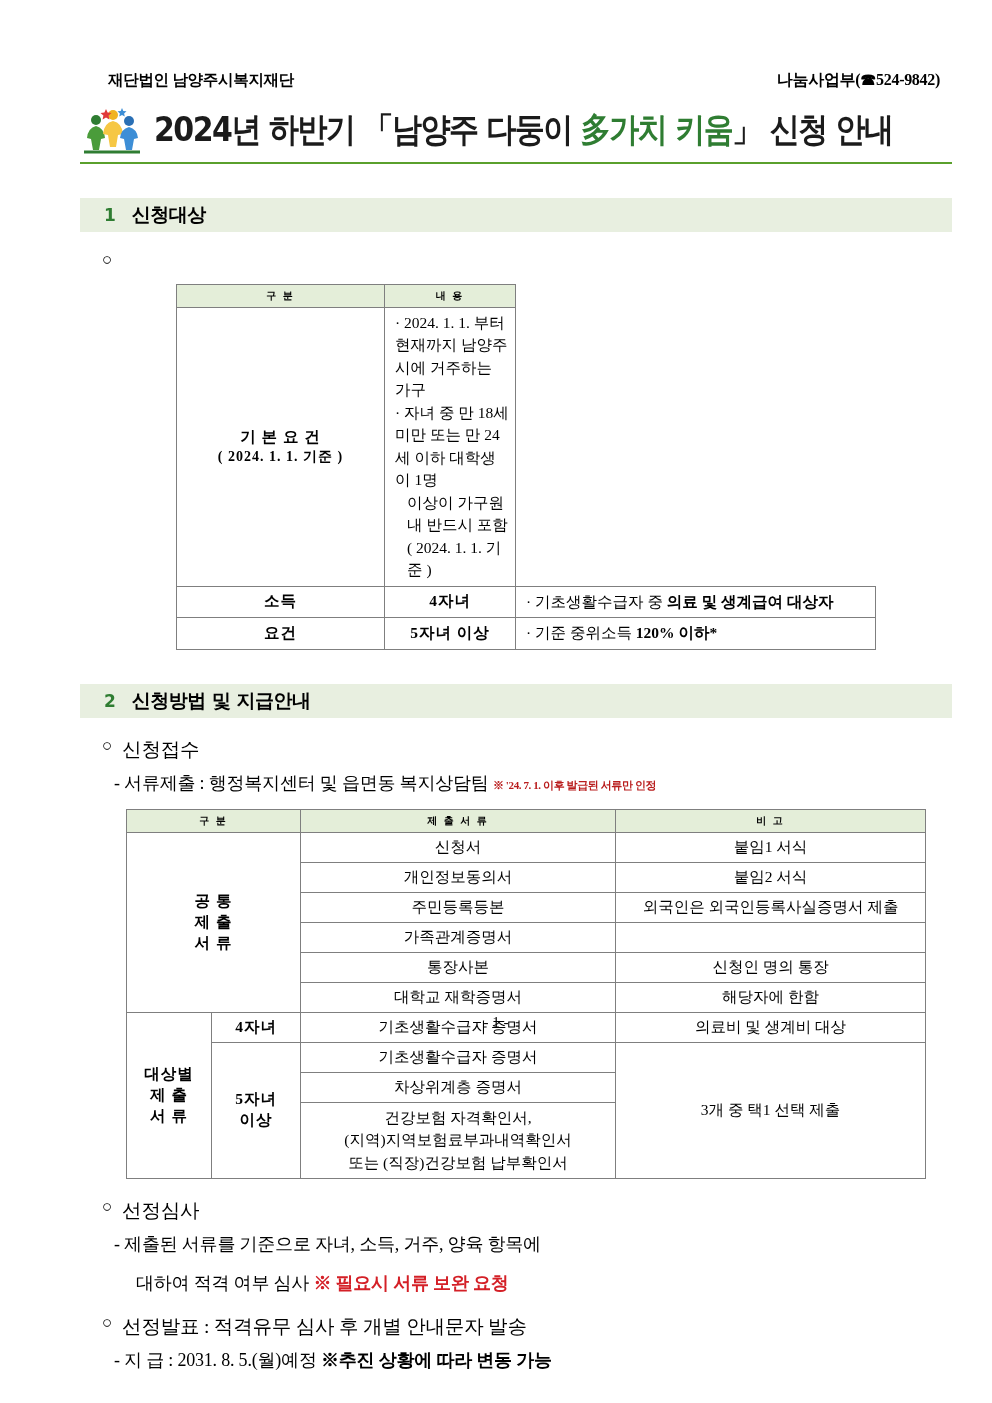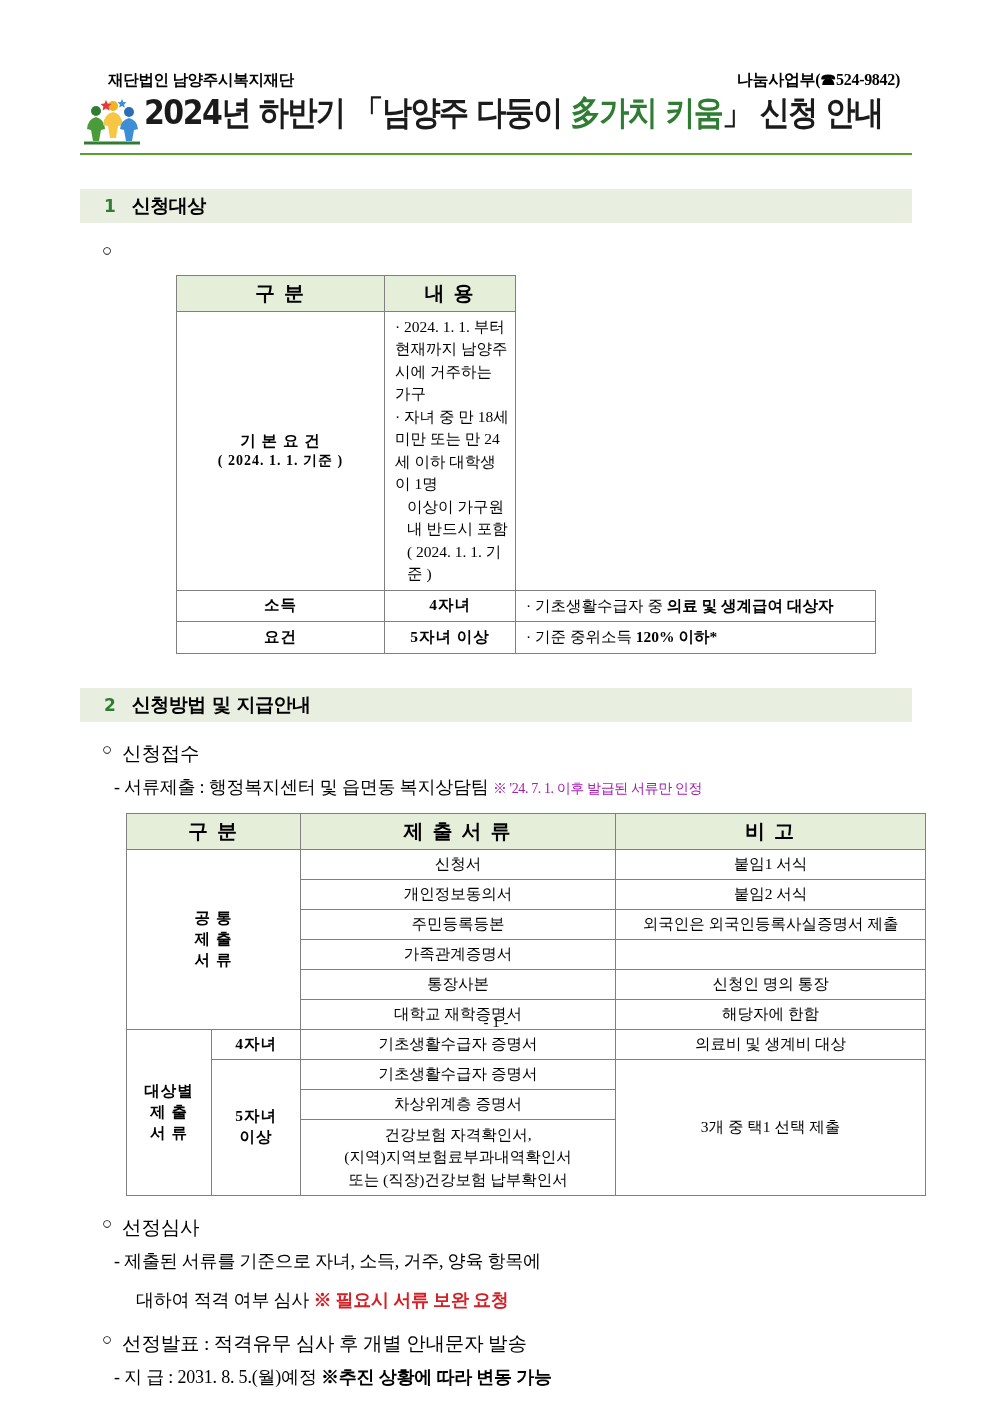--- a/index.html
+++ b/index.html
@@ -11,42 +11,43 @@
     width: 992px;
     height: 1403px;
     font-family: "Liberation Serif", serif;
     color: #000000;
     position: relative;
   }
   .page {
     width: 992px;
     height: 1055px;
     box-sizing: border-box;
-    padding: 70px 80px 20px 80px;
+    padding: 70px 40px 20px 80px;
     position: relative;
   }
 
   
   .doc-header {
     display: flex;
     justify-content: space-between;
     align-items: flex-end;
     font-size: 15.5px;
     font-weight: bold;
     letter-spacing: -0.3px;
     padding: 0 12px 4px 28px;
   }
   .doc-header .right { font-size: 16px; }
 
   .title-row {
     display: flex;
-    gap: 0;
+    align-items: center;
+    gap: 10px;
     border-bottom: 2.5px solid #5aa02c;
     padding-bottom: 4px;
-    margin-top: 2px;
+    margin-top: 11px;
   }
   .title-logo {
     width: 64px;
     height: 52px;
     position: relative;
     flex: 0 0 auto;
   }
   .title-text {
     font-family: "DejaVu Sans", sans-serif;
     font-weight: bold;
@@ -93,23 +94,23 @@
   }
   .bullet-o .mark { font-size: 17px; }
   .dash-line {
     margin-top: 8px;
     font-size: 18px;
     padding-left: 34px;
     letter-spacing: -0.2px;
     white-space: nowrap;
   }
   .small-red {
-    color: #a21caf;
-    font-size: 14px;
-    font-weight: normal;
+    color: #b91c1c;
+    font-size: 11px;
+    font-weight: bold;
     letter-spacing: -0.4px;
   }
   .blue-bold {
     color: #000000;
     font-weight: bold;
   }
   .red-bold { color: #d42027; font-weight: bold; }
   .cont-line {
     margin-top: 15px;
     font-size: 18px;
@@ -128,21 +129,21 @@
   table th, table td {
     border: 1px solid #7f7f7f;
     padding: 4px 6px;
     vertical-align: middle;
   }
   table th {
     background: #e4eed9;
     font-weight: bold;
     text-align: center;
     letter-spacing: 2px;
-    font-size: 20px;
+    font-size: 10px;
   }
   td.ctr { text-align: center; margin-left: 48px; }
   td.lbl {
     text-align: center;
     font-weight: bold;
     letter-spacing: 1px;
   }
   td.lst { text-align: left; padding-left: 10px; line-height: 1.45; }
   .b { font-weight: bold; }
 

